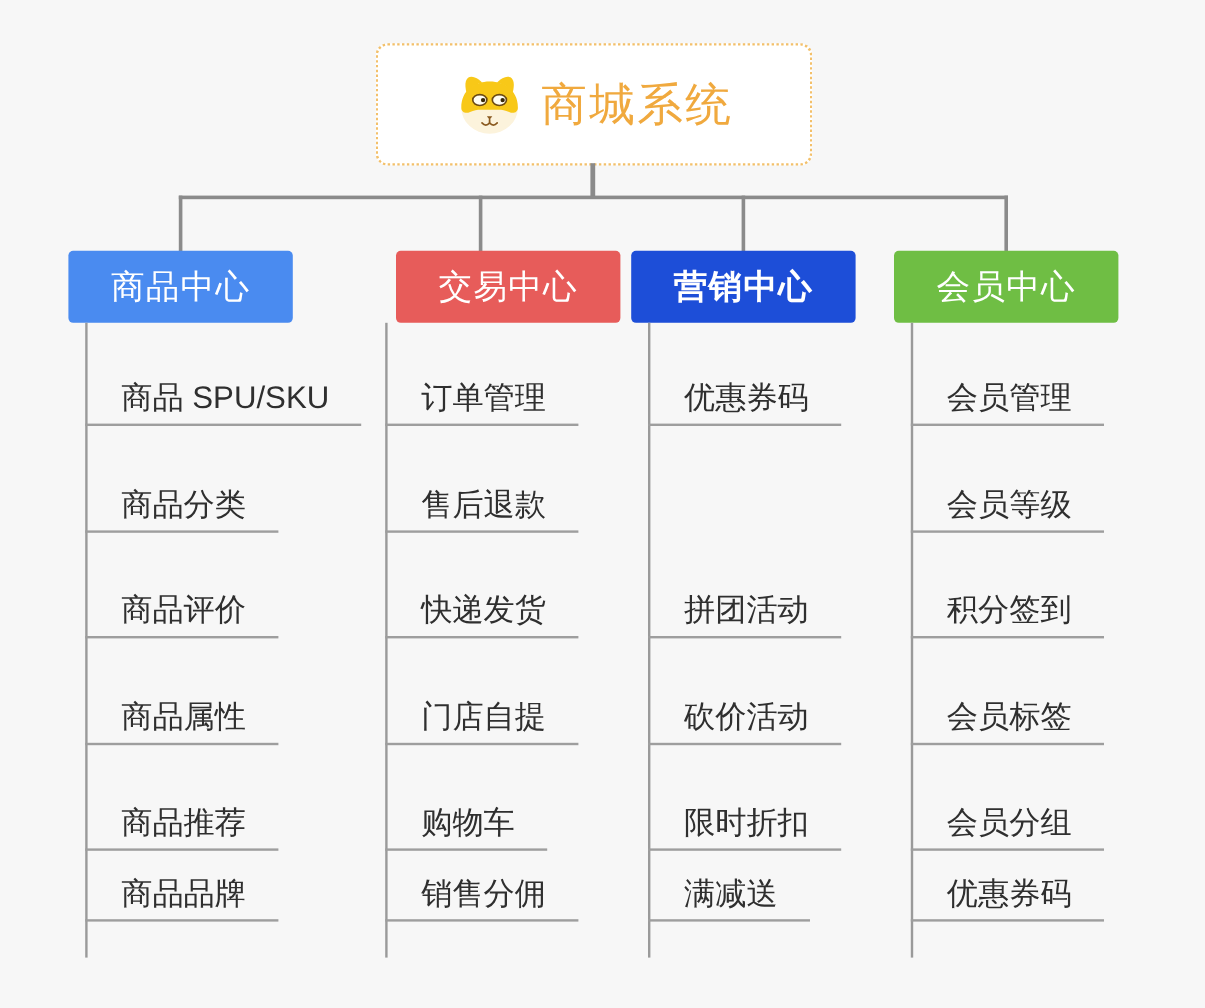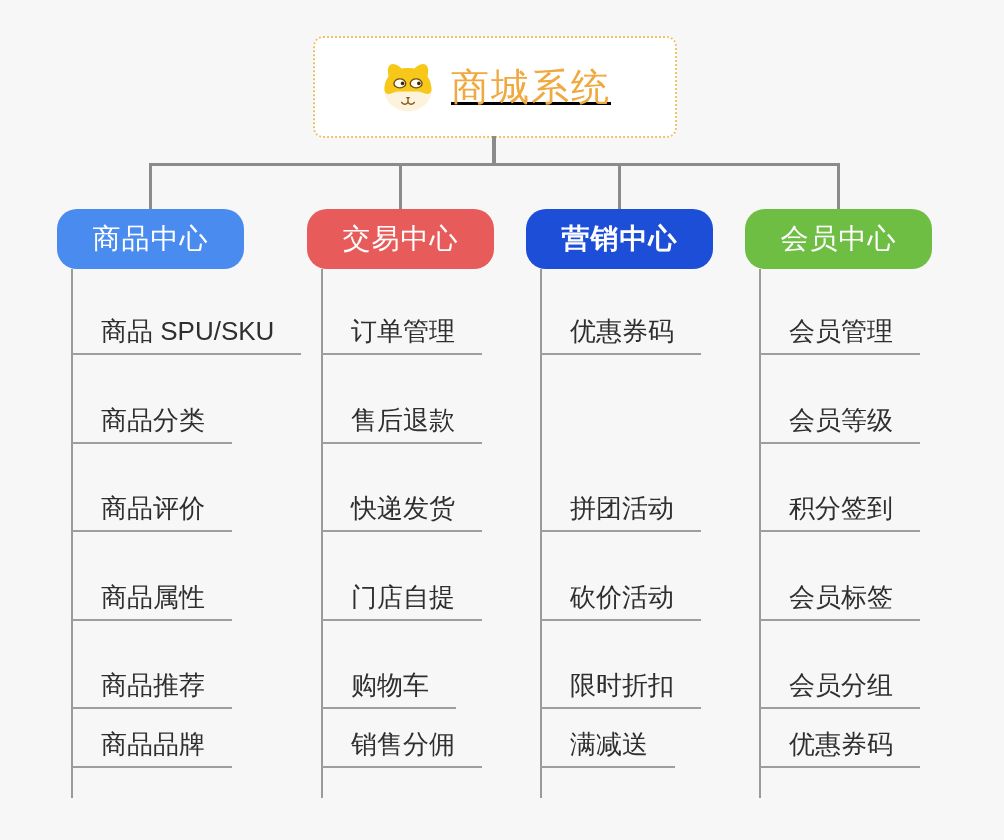--- a/index.html
+++ b/index.html
@@ -14,41 +14,41 @@
     overflow:hidden;
   }
 
   
   .root-node{
     position:absolute;left:313px;top:36px;width:364px;height:102px;
     background:#ffffff;
     border:2px dotted #f3c06a;
     border-radius:10px;
     box-sizing:border-box;
-    display:flex;align-items:center;justify-content:center;gap:14px;text-decoration:underline;
+    display:flex;align-items:center;justify-content:center;gap:14px;
   }
   .root-title{
     font-size:38px;
     color:#f0a93e;
     letter-spacing:2px;
     white-space:nowrap;
   }
   .root-icon{width:58px;height:56px;flex:0 0 auto;}
 
   
   .connector{position:absolute;background:#8b8b8b;}
   .stem{left:492px;top:136px;width:4px;height:28px;}
   .hline{left:149px;top:163px;width:691px;height:3px;}
   .drop{top:163px;width:3px;height:47px;}
   .d0{left:149px}.d1{left:399px}.d2{left:618px}.d3{left:837px}
 
   
   .branch-header{
     position:absolute;top:209px;width:187px;height:60px;
-    border-radius:20px;
+    border-radius:4px;
     color:#ffffff;font-size:28px;letter-spacing:1px;
     display:flex;align-items:center;justify-content:center;
     box-sizing:border-box;
   }
   .h0{left:57px}.h1{left:307px}.h2{left:526px}.h3{left:745px}
 
   
   .trunk{position:absolute;top:269px;width:2px;height:529px;background:#9a9a9a;}
   .t0{left:71px}.t1{left:321px}.t2{left:540px}.t3{left:759px}
 
@@ -93,21 +93,21 @@
 
   <div class="branch-header h0" style="background-color: rgb(74, 139, 240);">商品中心</div>
   <div class="trunk t0"></div>
   <div class="leaf c0 r0">商品 SPU/SKU</div>
   <div class="leaf c0 r1">商品分类</div>
   <div class="leaf c0 r3">商品属性</div>
   <div class="leaf c0 r2">商品评价</div>
   <div class="leaf c0 r4">商品推荐</div>
   <div class="leaf c0 r5">商品品牌</div>
 
-  <div class="branch-header h1" style="background-color: rgb(231, 92, 90);">交易中心</div>
+  <div class="branch-header h1" style="background-color: rgb(231, 92, 90); margin-left: 23px;">交易中心</div>
   <div class="trunk t1"></div>
   <div class="leaf c1 r0">订单管理</div>
   <div class="leaf c1 r1">售后退款</div>
   <div class="leaf c1 r2">快递发货</div>
   <div class="leaf c1 r3">门店自提</div>
   <div class="leaf c1 r4">购物车</div>
   <div class="leaf c1 r5">销售分佣</div>
 
   <div class="branch-header h2" style="background-color: #1d4ed8; font-weight: bold;">营销中心</div>
   <div class="trunk t2"></div>

